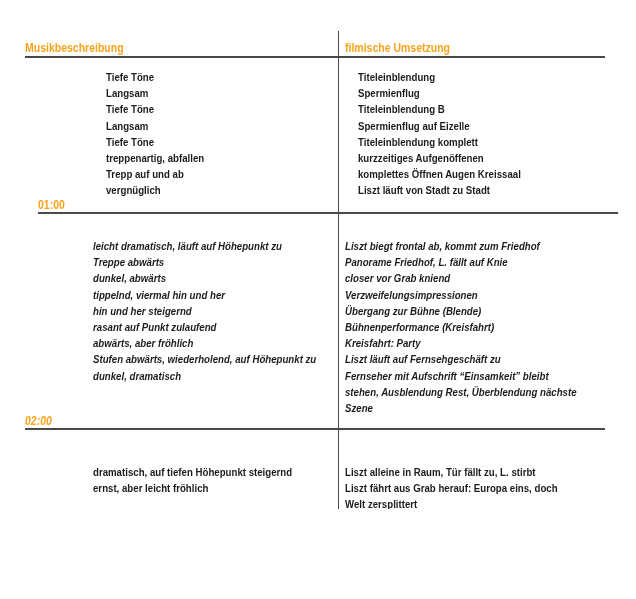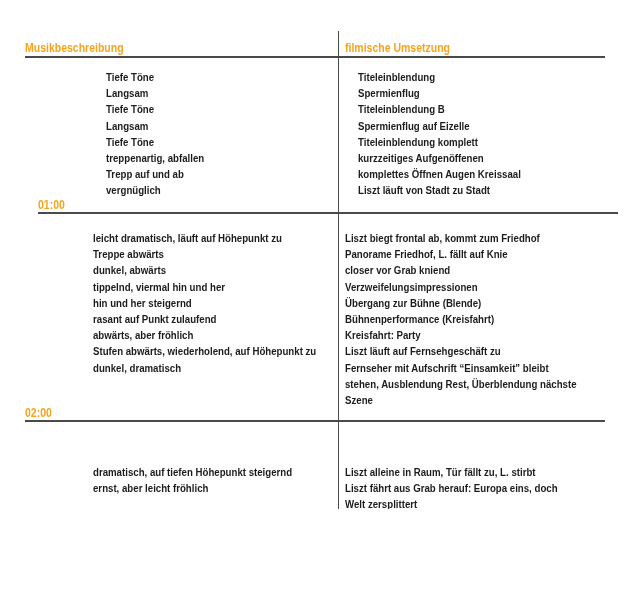--- a/index.html
+++ b/index.html
@@ -110,21 +110,21 @@
           <div class="row">Spermienflug auf Eizelle</div>
           <div class="row">Titeleinblendung komplett</div>
           <div class="row">kurzzeitiges Aufgenöffenen</div>
           <div class="row">komplettes Öffnen Augen Kreissaal</div>
           <div class="row">Liszt läuft von Stadt zu Stadt</div>
         </div>
     <div class="time">01:00</div>
     <div class="rule"></div>
   </div>
 
-  <div class="section" style="top: 230px; height: 192px;">
+  <div class="section" style="top: 238px; height: 192px; font-style: italic;">
     <div class="col col-music">
           <div class="row">leicht dramatisch, läuft auf Höhepunkt zu</div>
           <div class="row">Treppe abwärts</div>
           <div class="row">dunkel, abwärts</div>
           <div class="row">tippelnd, viermal hin und her</div>
           <div class="row">hin und her steigernd</div>
           <div class="row">rasant auf Punkt zulaufend</div>
           <div class="row">abwärts, aber fröhlich</div>
           <div class="row">Stufen abwärts, wiederholend, auf Höhepunkt zu</div>
           <div class="row">dunkel, dramatisch</div>

